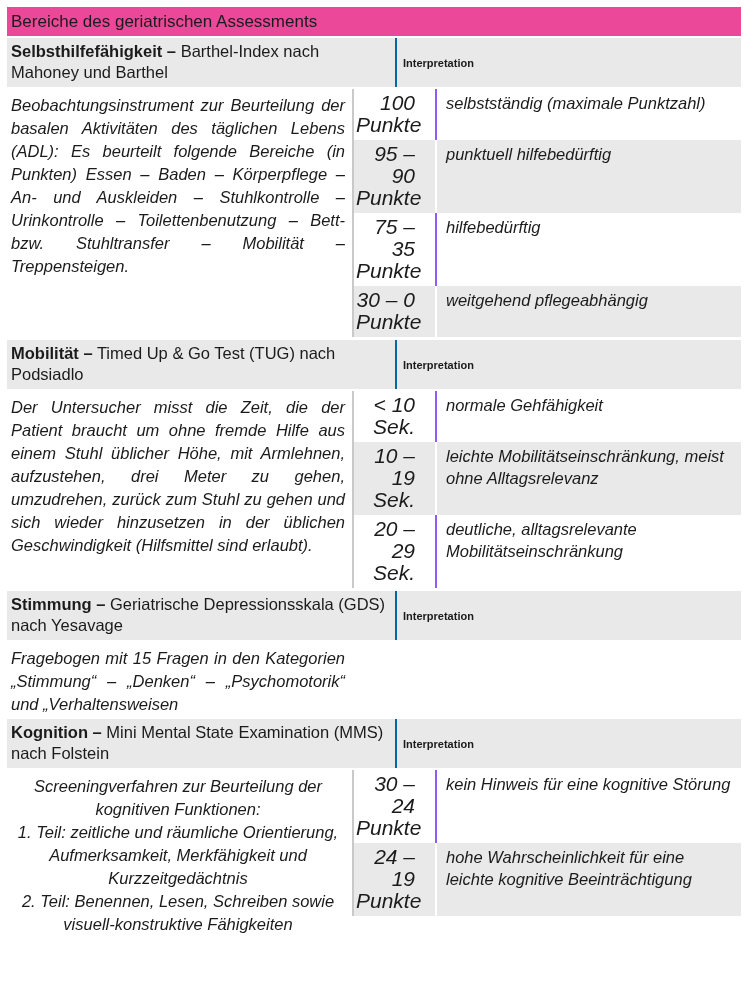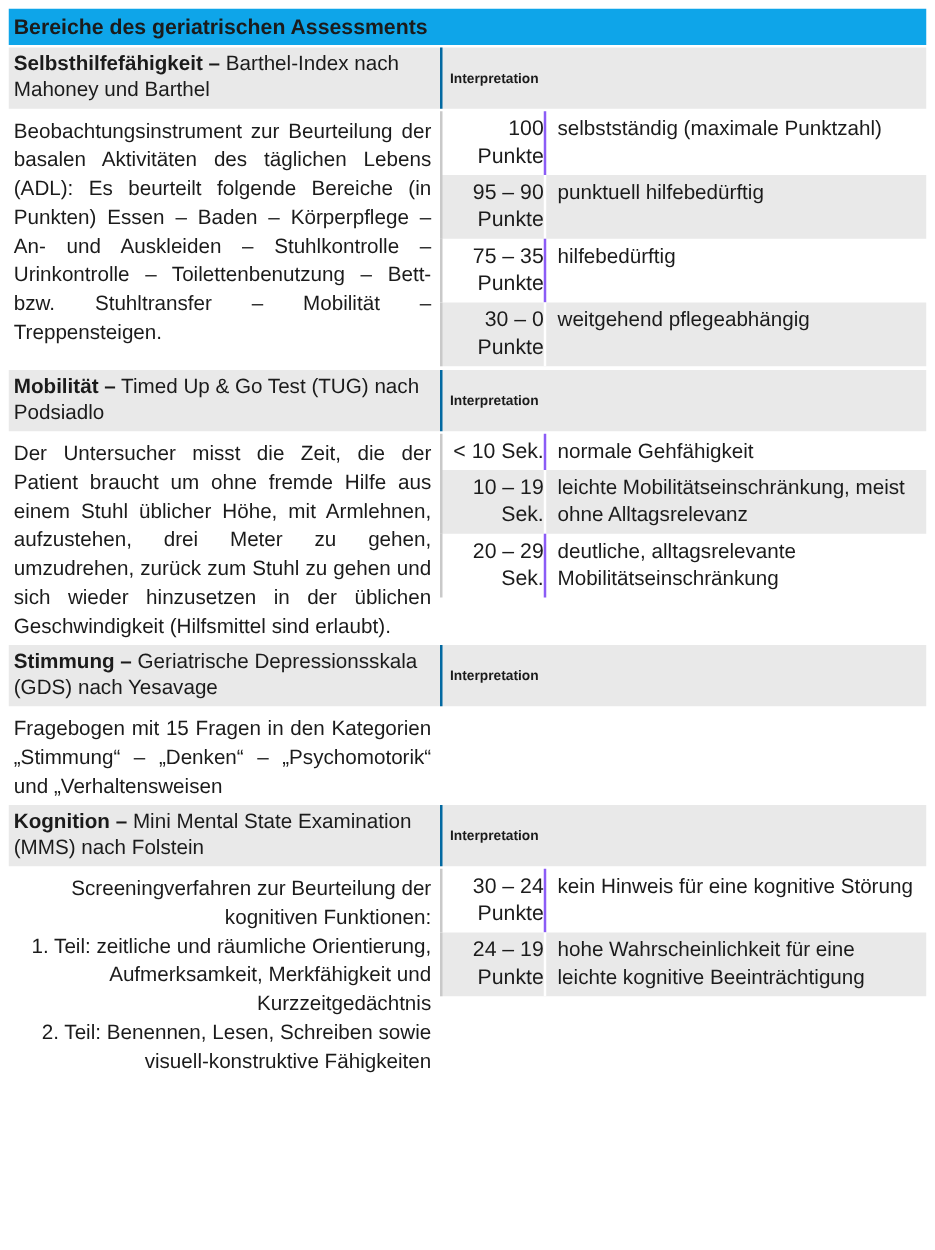--- a/index.html
+++ b/index.html
@@ -6,76 +6,76 @@
   body {
     width: 748px;
     font-family: "Liberation Sans", "DejaVu Sans", sans-serif;
     color: #1b1b1b;
     -webkit-font-smoothing: antialiased;
   }
   .page { padding: 7px 7px 0 7px; }
 
   
   .title-bar {
-    background: #0ea5e9;
-    font-weight: bold;
+    background: #ec4899;
+    font-weight: normal;
     font-size: 17px;
     line-height: 20px;
     padding: 5px 6px 4px 4px;
     margin-bottom: 2px;
   }
 
   
   .section { margin-bottom: 3px; }
 
   .sec-header {
     display: flex;
     background: #e9e9e9;
     margin-bottom: 2px;
   }
   .sec-header .sec-title {
-    width: 345px;
+    width: 388px;
     box-sizing: border-box;
     padding: 3px 8px 4px 4px;
     font-size: 16.5px;
     line-height: 21px;
   }
   .sec-title .b { font-weight: bold; }
   .sec-header .sec-interp {
     flex: 1;
     border-left: 2px solid #0369a1;
     padding: 3px 4px 3px 6px;
     display: flex;
     align-items: center;
     font-weight: bold;
     font-size: 11px;
   }
 
-  .sec-body { display: flex; align-items: stretch; }
+  .sec-body { display: flex; align-items: stretch; font-style: italic; }
   .desc {
     width: 345px;
     box-sizing: border-box;
     padding: 5px 7px 0 4px;
     font-size: 16.5px;
     line-height: 23px;
     text-align: justify;
     white-space: pre-line;
   }
-  .desc.align-left { text-align: right; }
+  .desc.align-left { text-align: center; }
 
   .rows { flex: 1; display: flex; flex-direction: column; }
   .t-row { display: flex; align-items: stretch; }
   .t-row:nth-child(even) { background: #e9e9e9; }
   .score {
     width: 83px;
     box-sizing: border-box;
     border-left: 2px solid #c9c9c9;
-    padding: 3px 0 4px 2px;
+    padding: 3px 20px 4px 2px;
     text-align: right;
-    font-size: 17px;
+    font-size: 21px;
     line-height: 22px;
   }
   .interp {
     flex: 1;
     border-left: 2px solid #8b5cf6;
     padding: 3px 8px 4px 9px;
     font-size: 16.5px;
     line-height: 22px;
   }
   .t-row:nth-child(even) .interp { border-left-color: #ffffff; }

